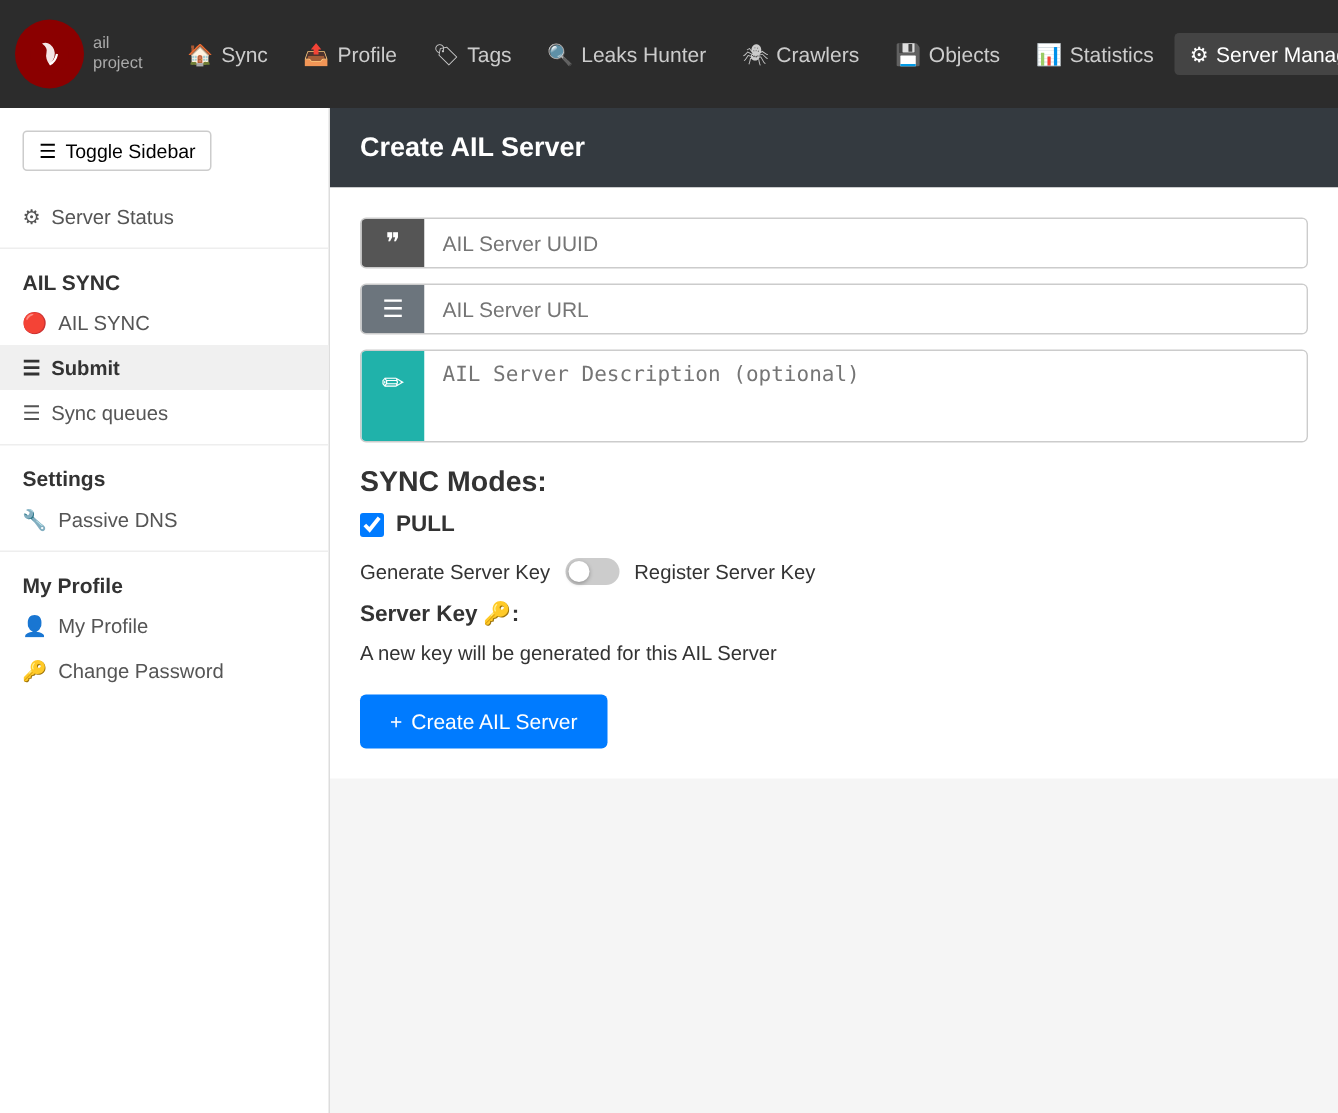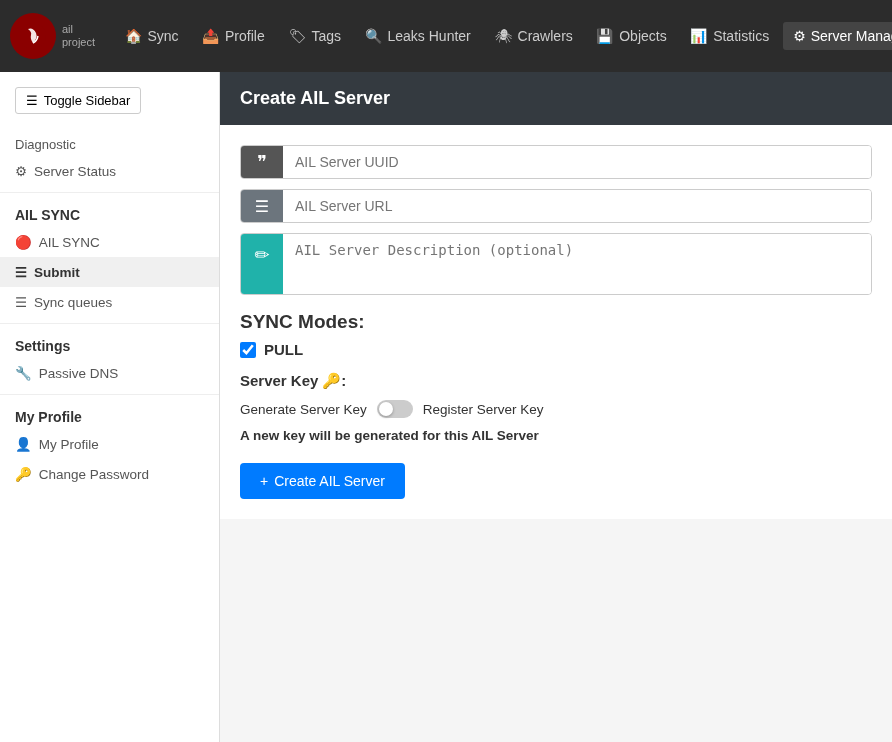--- a/index.html
+++ b/index.html
@@ -217,21 +217,21 @@
       background: #fff;
       border-radius: 50%;
       box-shadow: 0 1px 3px rgba(0,0,0,0.3);
     }
     .toggle-label {
       font-size: 13.5px;
       color: #333;
     }
     .key-notice {
       font-size: 13.5px;
-      font-weight: bold;
+      font-weight: normal;
       color: #333;
       margin-bottom: 20px;
     }
 
     
     .create-btn {
       background: #007bff;
       color: #fff;
       border: none;
       padding: 10px 20px;
@@ -270,21 +270,20 @@
 </nav>
 
 <div class="layout">
 
   <aside class="sidebar">
     <button class="sidebar-toggle">
       <span>☰</span>
       <span>Toggle Sidebar</span>
     </button>
 
-    <div class="sidebar-section-title">Diagnostic</div>
     <div class="sidebar-item">
       <span>⚙</span>
       <span>Server Status</span>
     </div>
 
     <div class="sidebar-divider"></div>
 
     <div class="sidebar-section-heading">AIL SYNC</div>
     <div class="sidebar-item">
       <span>🔴</span>
@@ -339,32 +338,32 @@
         <div class="input-group-addon teal" style="font-size:18px; min-width:42px; align-items:flex-start; padding-top:10px;">✏</div>
         <textarea placeholder="AIL Server Description (optional)" style=""></textarea>
       </div>
 
       <div class="sync-modes-title">SYNC Modes:</div>
       <div class="checkbox-row">
         <input type="checkbox" id="pull-checkbox" checked="" style="">
         <label class="checkbox-label" for="pull-checkbox">PULL</label>
       </div>
 
-      <div class="server-key-row">
-        <span class="server-key-title">Server Key 🔑:</span>
-      </div>
       <div class="server-key-row">
         <span class="toggle-label">Generate Server Key</span>
         <div class="toggle-switch">
           <div class="toggle-switch-track">
             <div class="toggle-switch-thumb"></div>
           </div>
         </div>
         <span class="toggle-label">Register Server Key</span>
       </div>
+      <div class="server-key-row">
+        <span class="server-key-title">Server Key 🔑:</span>
+      </div>
 
       <div class="key-notice">A new key will be generated for this AIL Server</div>
 
       <button class="create-btn">
         <span>+</span>
         <span>Create AIL Server</span>
       </button>
 
     </div>
   </main>

